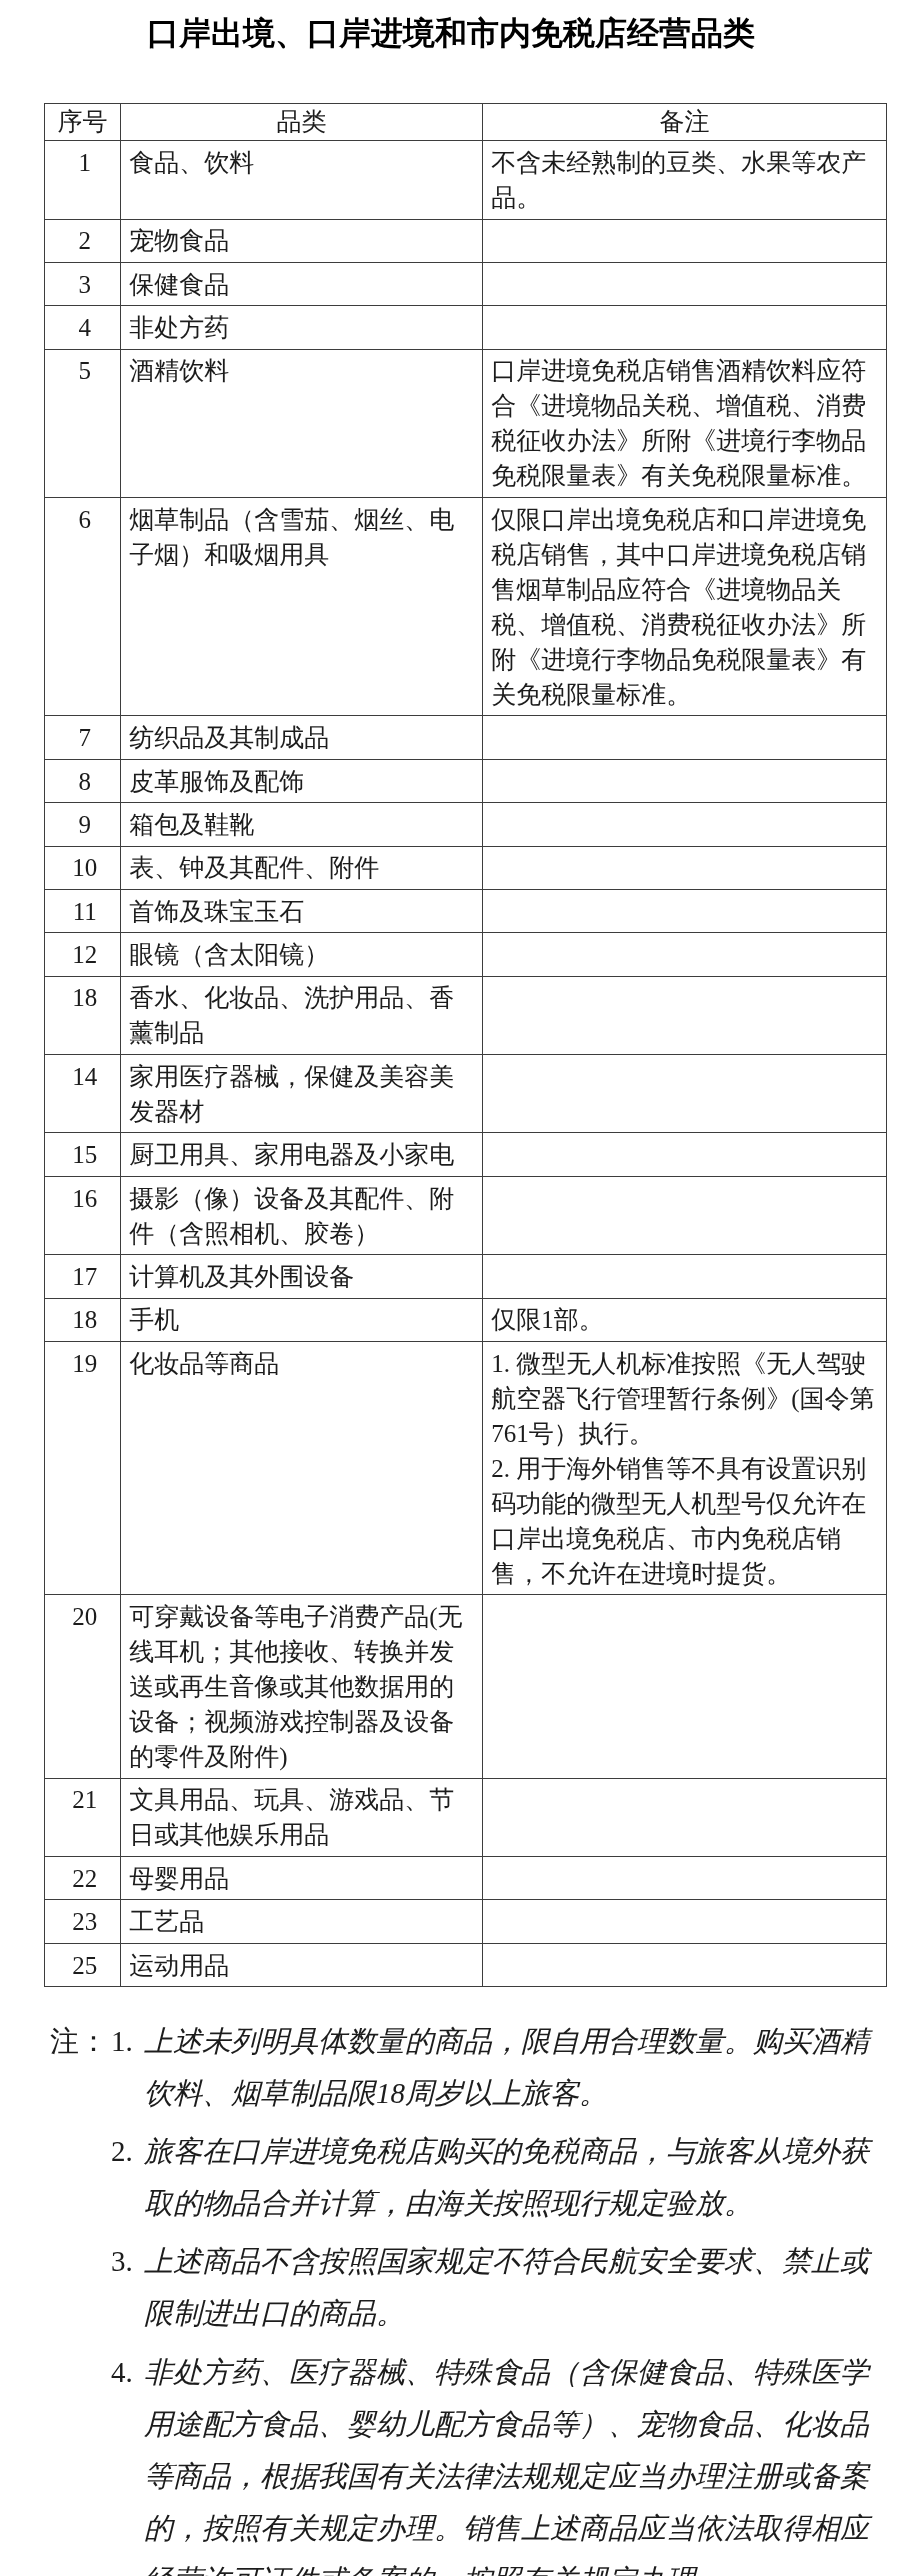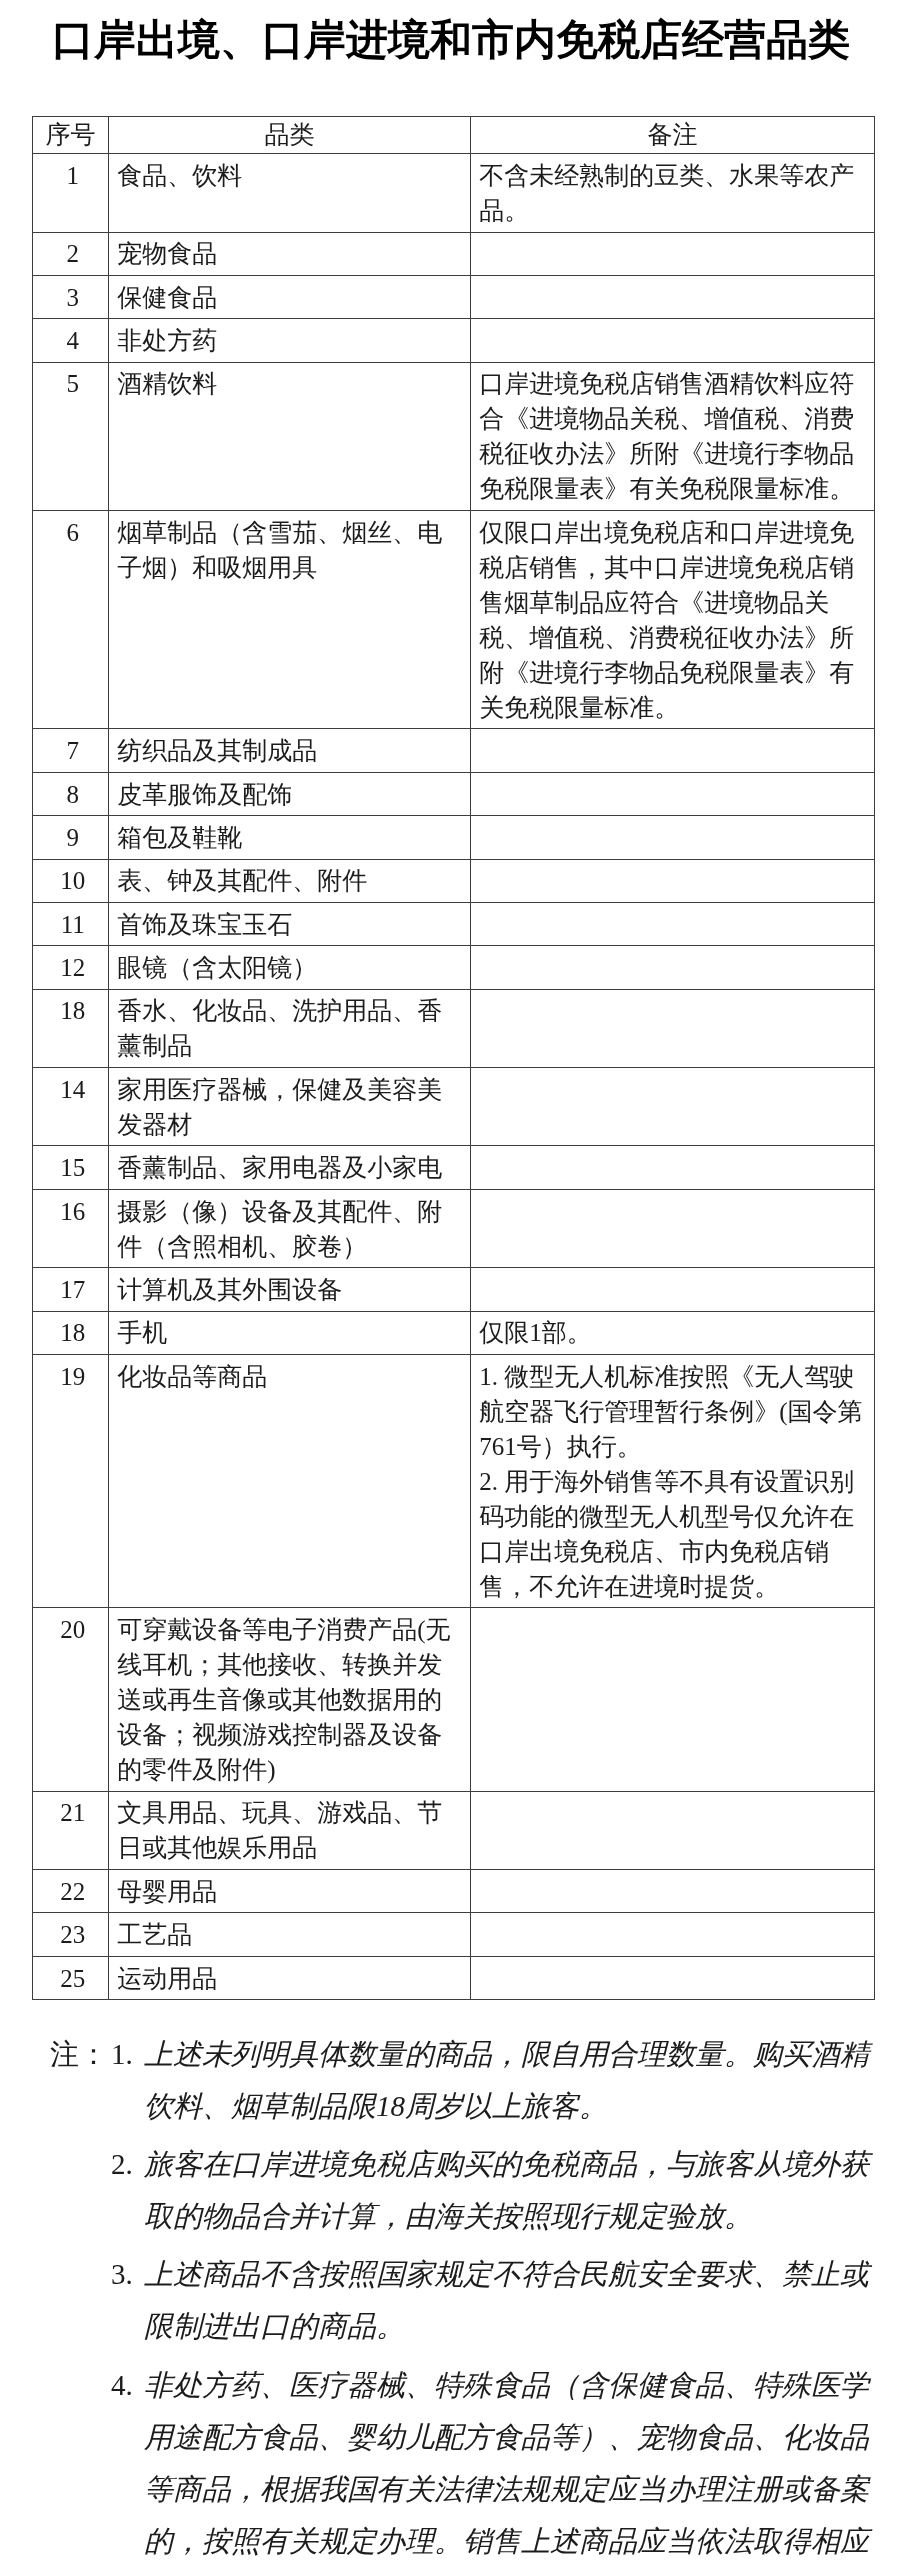--- a/index.html
+++ b/index.html
@@ -8,31 +8,31 @@
     min-height:2576px;
     font-family:"Liberation Serif","DejaVu Serif",serif;
     color:#1c1c1c;
     -webkit-font-smoothing:antialiased;
   }
   .page{width:902px;box-sizing:border-box;padding-top:13px;}
 
   .title{
     margin:0 0 48px 0;
     text-align:center;
-    font-size:42px;
+    font-size:32px;
     font-weight:bold;
     letter-spacing:0px;
     line-height:1.3;
     color:#000;
   }
 
   table.doc-table{
     border-collapse:collapse;
     table-layout:fixed;
-    margin-left:32px;
+    margin-left:44px;
     width:842px;
     font-size:25px;
     line-height:35px;
     color:#1c1c1c;
   }
   table.doc-table col.c-no{width:76px;}
   table.doc-table col.c-cat{width:362px;}
   table.doc-table col.c-rem{width:404px;}
   table.doc-table th,
   table.doc-table td{
@@ -170,21 +170,21 @@
   </tr>
 
   <tr>
     <td class="cell-no">14</td>
     <td class="cell-cat">家用医疗器械，保健及美容美发器材</td>
     <td class="cell-remark"></td>
   </tr>
 
   <tr>
     <td class="cell-no">15</td>
-    <td class="cell-cat">香薰制品、家用电器及小家电</td>
+    <td class="cell-cat">厨卫用具、家用电器及小家电</td>
     <td class="cell-remark"></td>
   </tr>
 
   <tr>
     <td class="cell-no">16</td>
     <td class="cell-cat">摄影（像）设备及其配件、附件（含照相机、胶卷）</td>
     <td class="cell-remark"></td>
   </tr>
 
   <tr>

